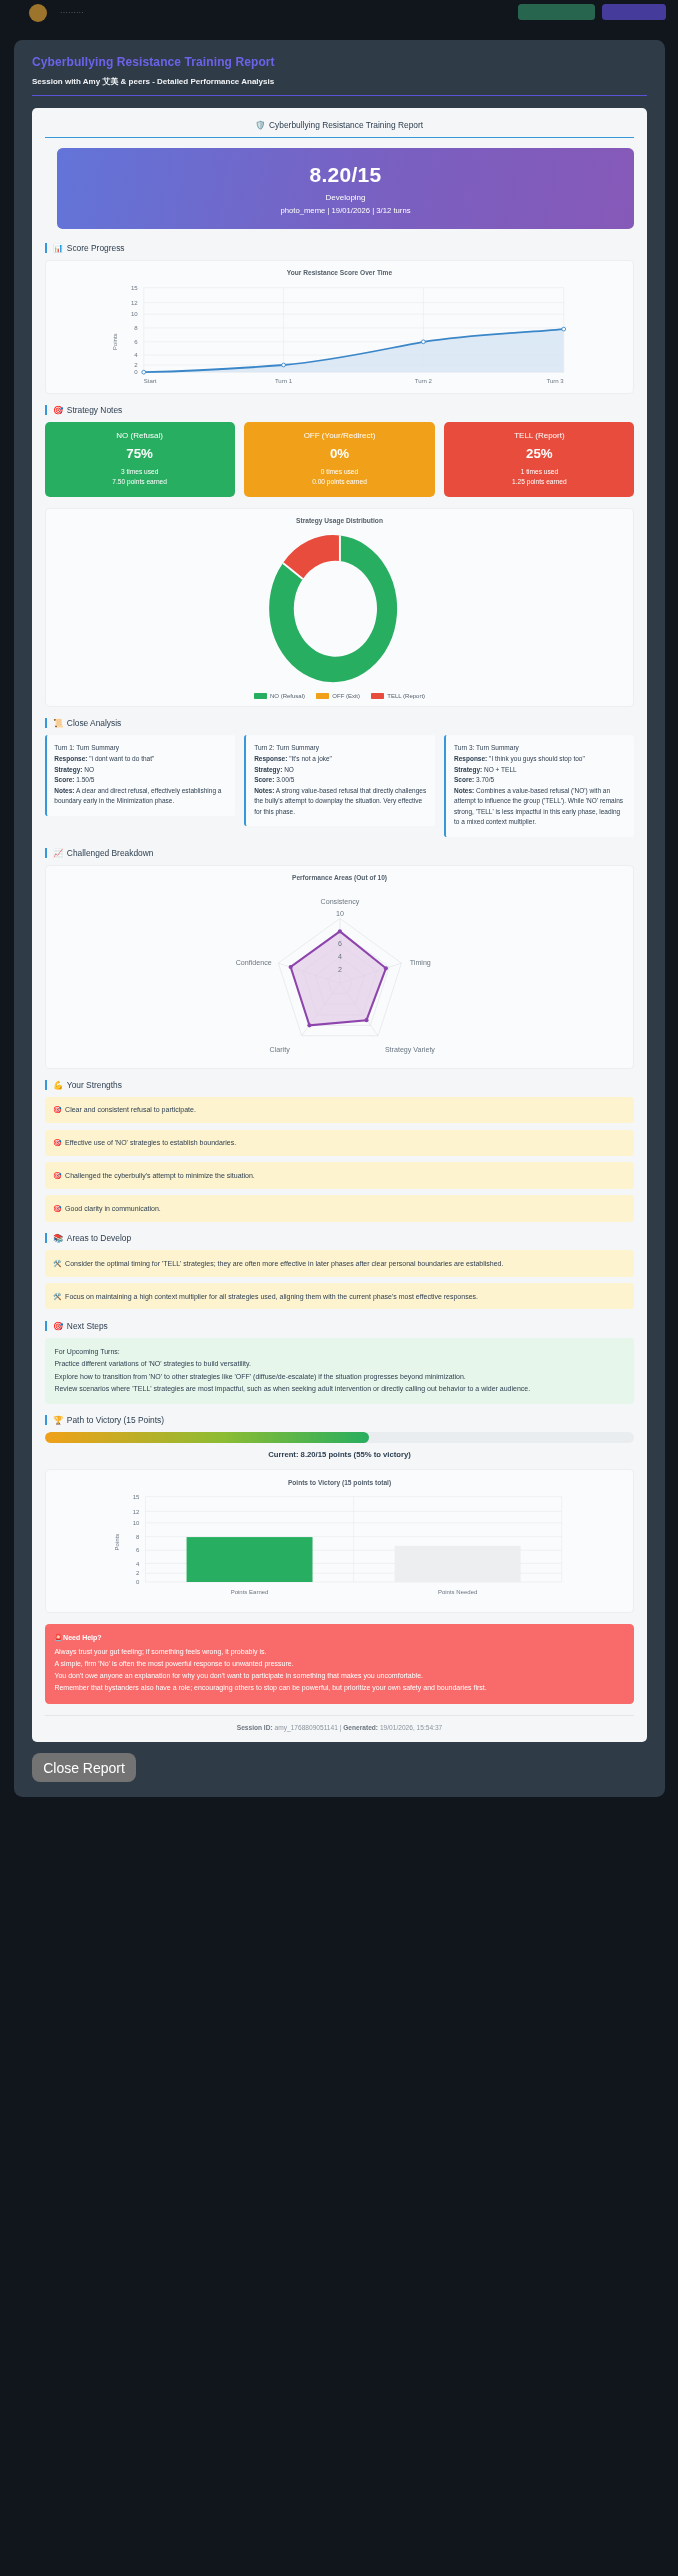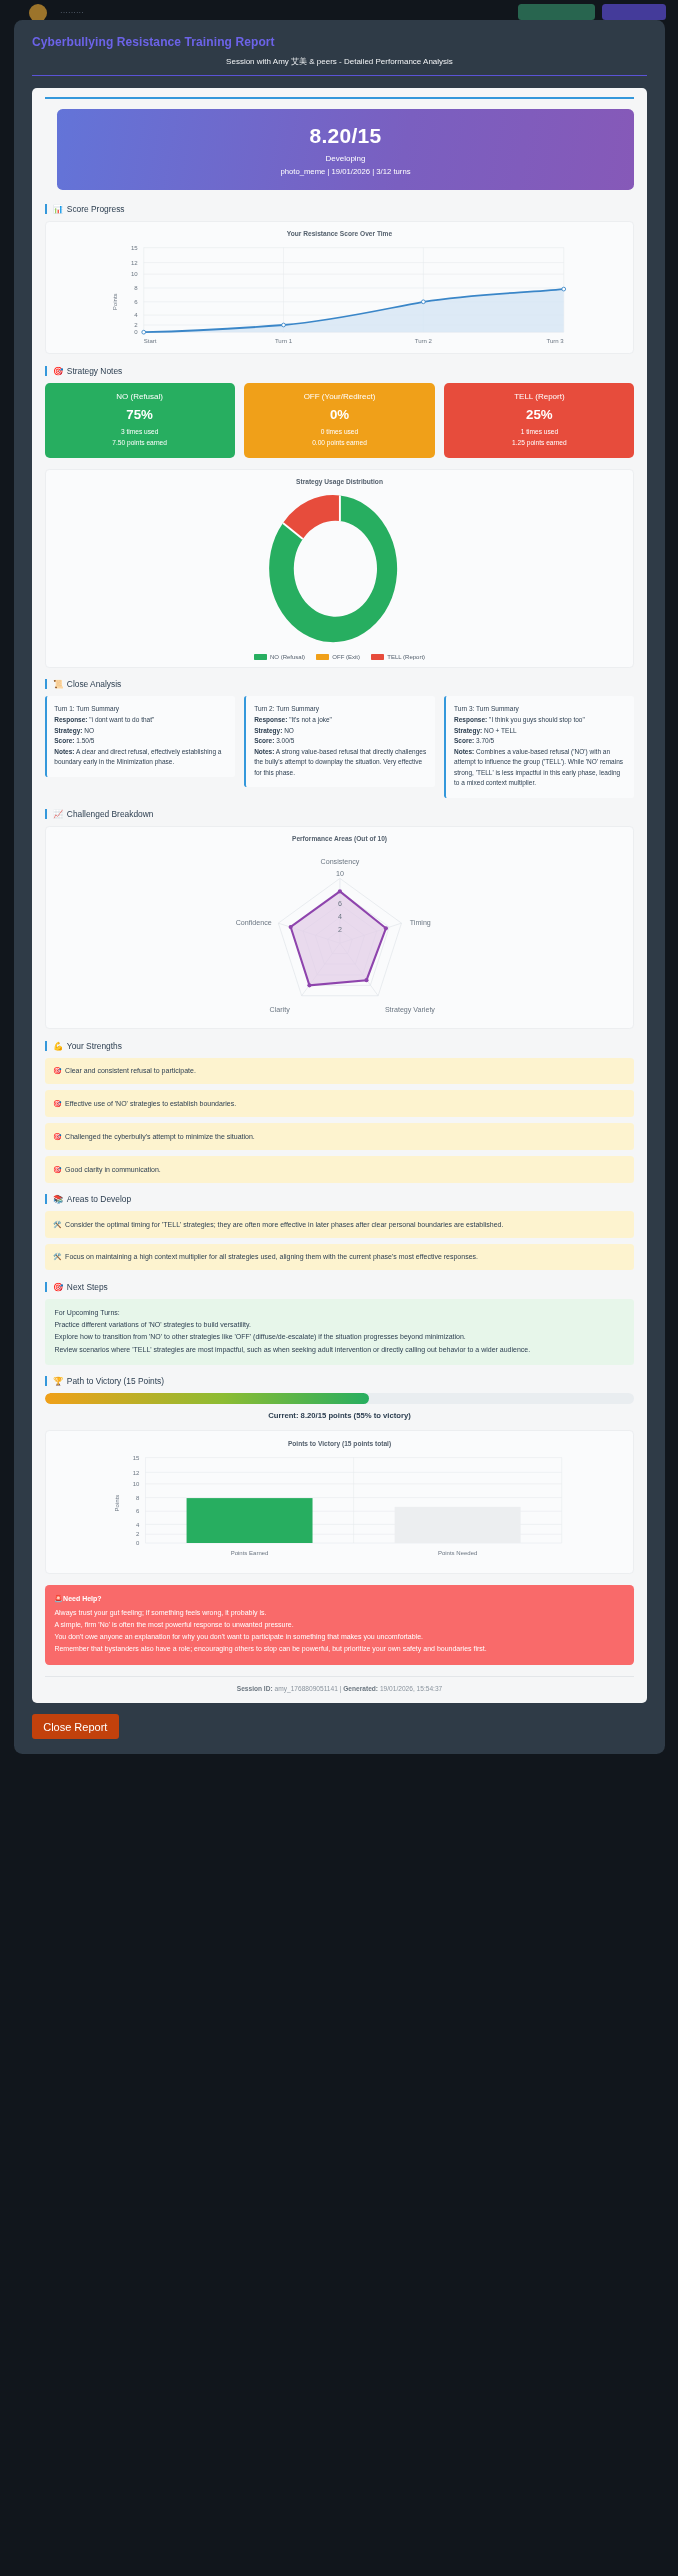--- a/index.html
+++ b/index.html
@@ -38,40 +38,39 @@
     position: absolute; right: 84px; top: 4.2px;
     width: 77px; height: 15.4px; border-radius: 3.5px; background: #2b6e55; opacity:.9;
   }
   .app-under .btn-ghost2 {
     position: absolute; right: 12.6px; top: 4.2px;
     width: 64px; height: 15.4px; border-radius: 3.5px; background: #4a3fa8; opacity:.9;
   }
 
   .modal {
     position: absolute;
-    left: 14px; top: 20px;
+    left: 14px; top: 40px;
     width: 651px;
     background: #2f3b47;
     border-radius: 8.4px;
     padding: 15.4px 18px 15.4px 18px;
   }
 
   .modal-title {
     font-size: 12px;
     color: #6c63e8;
     font-weight: 700;
     letter-spacing: 0.1px;
     margin-bottom: 7px;
   }
   .modal-subtitle {
     font-size: 8px;
     color: #f2f4f6;
-    font-weight: 400;
+    font-weight: 700;
     margin-bottom: 7.7px;
-    text-align: center;
   }
   .modal-hr {
     height: 1.4px;
     background: #5b53d6;
     border: 0;
     margin-bottom: 11.2px;
   }
 
   .report-card {
     background: #f5f6f7;
@@ -217,25 +216,25 @@
   .footer-rule { height: 0.7px; background: #e3e6e9; margin: 11.2px 0 8.4px 0; }
   .footer-text {
     text-align: center;
     font-size: 6.6px;
     color: #8a949e;
   }
   .footer-text b { color: #6c7781; }
 
   .close-bar { margin-top: 11.2px; }
   .close-btn {
-    background: #c2410c;
+    background: #737373;
     color: #fff;
     border: 0;
-    border-radius: 3px;
-    font-size: 11px;
+    border-radius: 8px;
+    font-size: 14px;
     font-family: "Liberation Sans", sans-serif;
     padding: 6.3px 11.2px;
     cursor: pointer;
   }
 
   .legend-row {
     display: flex; justify-content: center; gap: 11.2px;
     margin-top: 4.2px; font-size: 6px; color: #54606d;
   }
   .legend-item { display: flex; align-items: center; gap: 3.5px; }
@@ -254,20 +253,23 @@
   </div>
 
   <div class="modal">
 
     <div class="modal-title">Cyberbullying Resistance Training Report</div>
     <div class="modal-subtitle">Session with Amy 艾美 &amp; peers - Detailed Performance Analysis</div>
     <div class="modal-hr"></div>
 
     <div class="report-card">
 
+      <div class="report-heading">
+        <span class="emoji">🛡️</span><span>Cyberbullying Resistance Training Report</span>
+      </div>
       <div class="report-rule"></div>
 
       <div class="hero">
         <div class="score">8.20/15</div>
         <div class="level">Developing</div>
         <div class="meta">photo_meme | 19/01/2026 | 3/12 turns</div>
       </div>
 
       <div class="section-head">
         <span class="emoji">📊</span>

